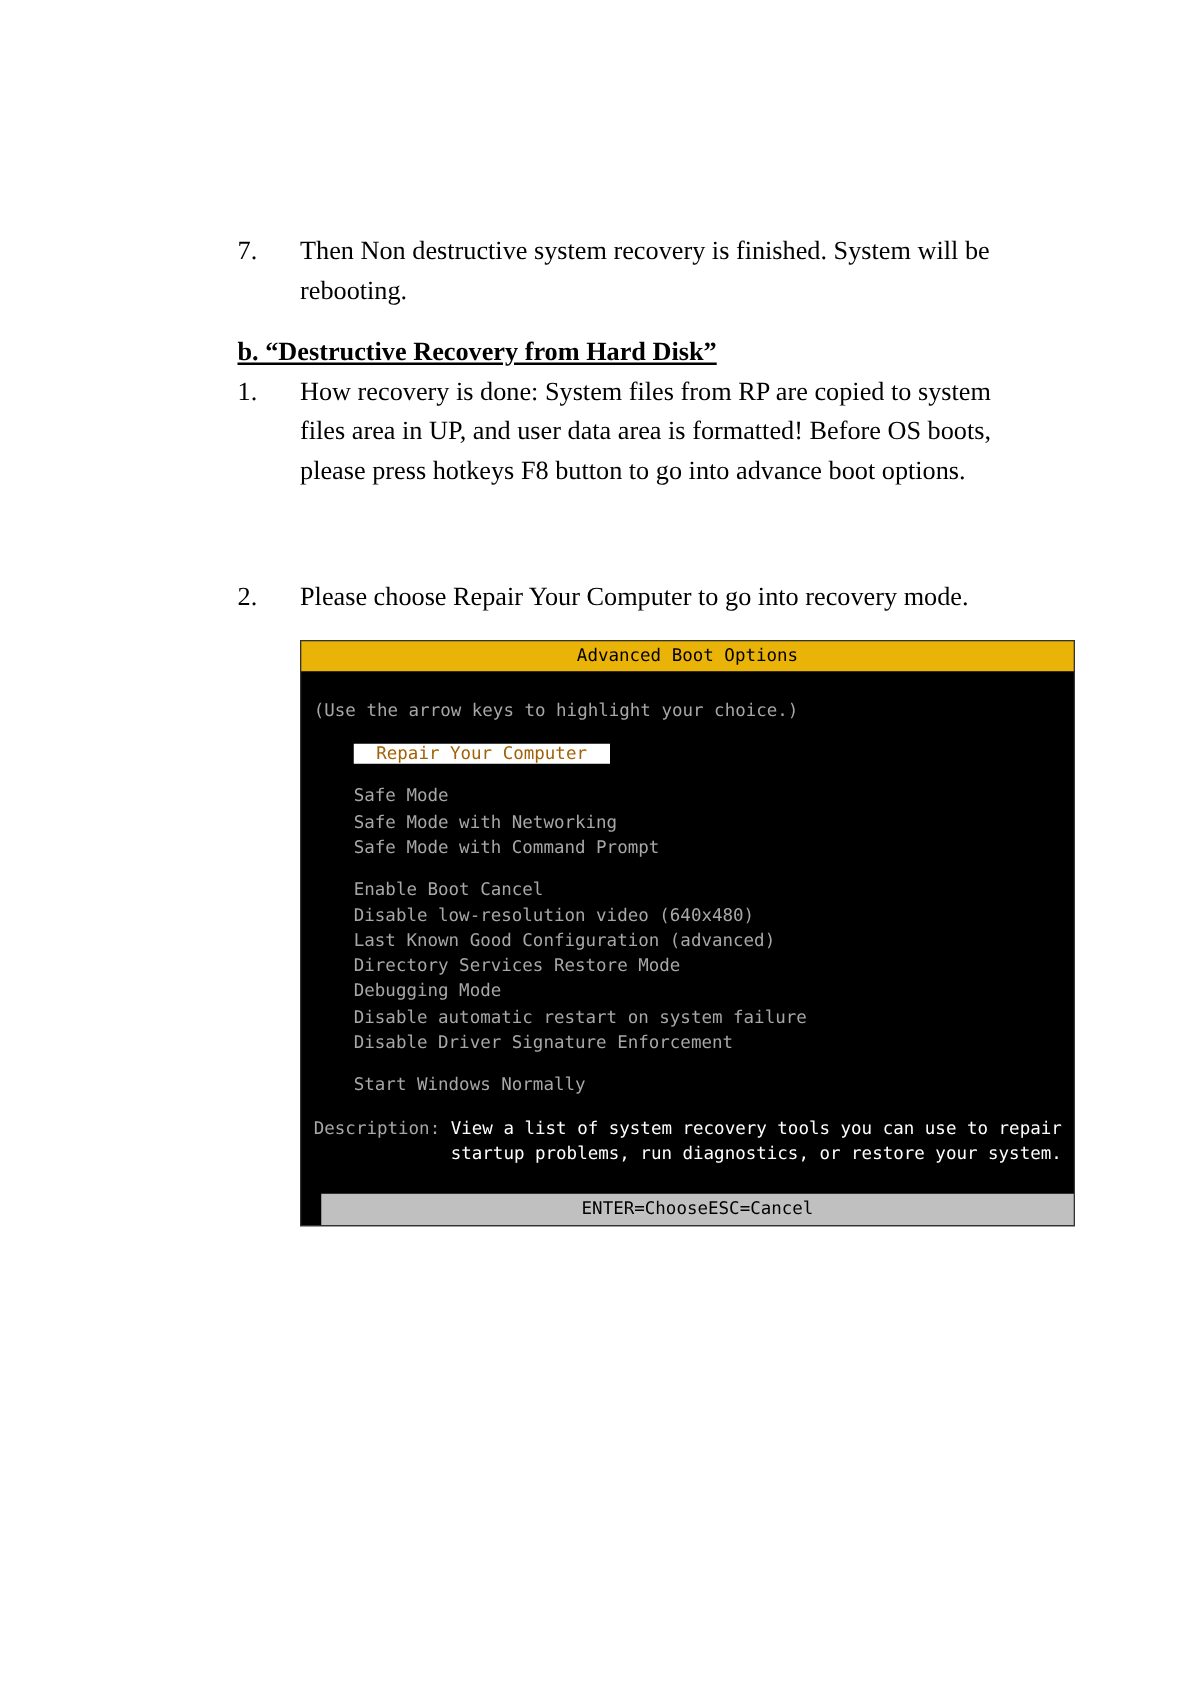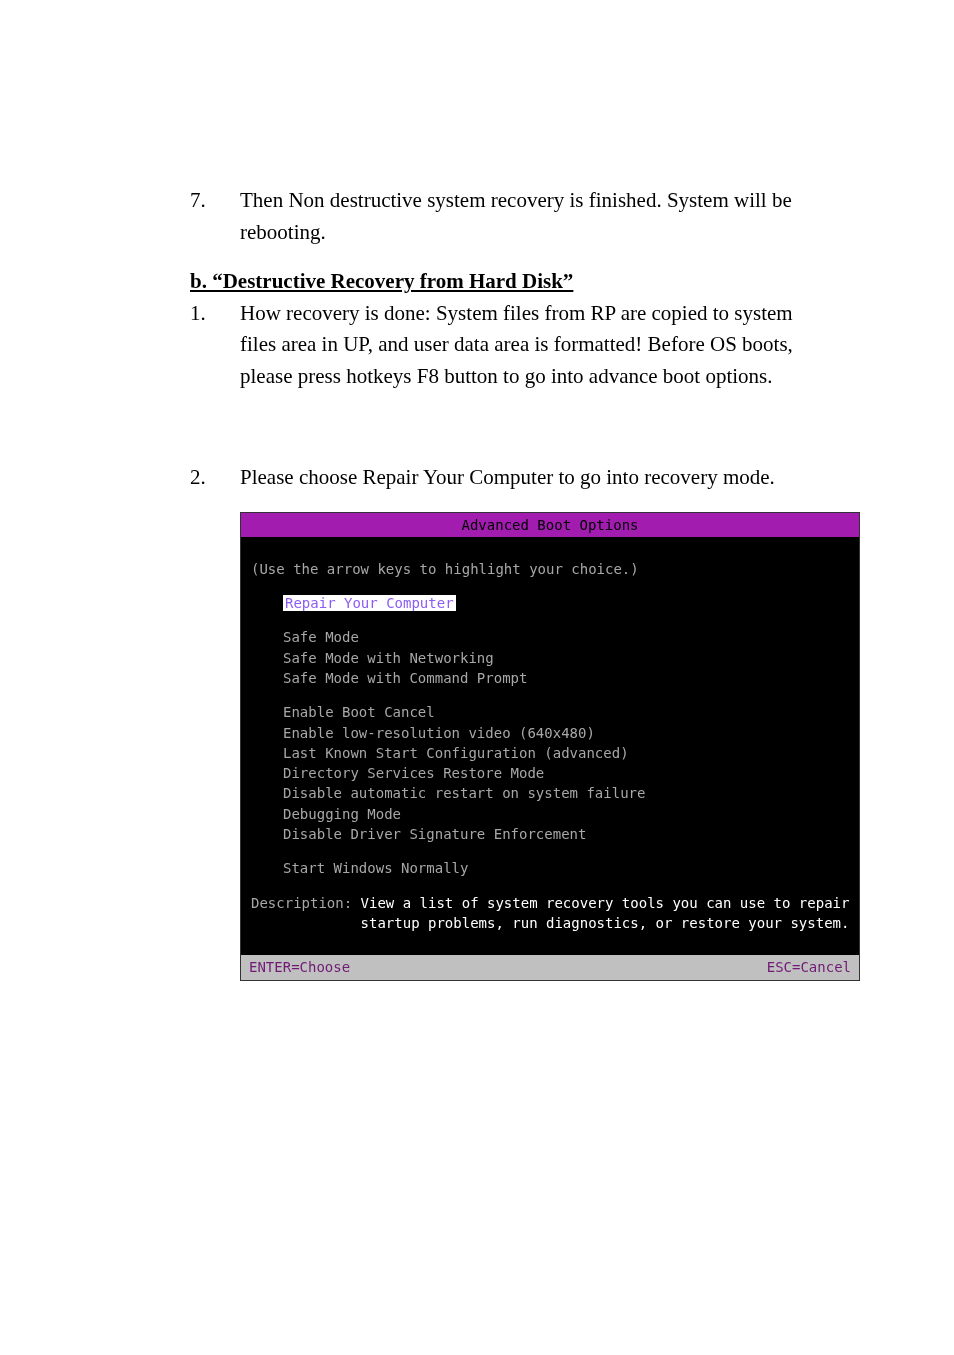--- a/index.html
+++ b/index.html
@@ -47,49 +47,50 @@
       margin-top: 18px;
       width: 620px;
       background: #000;
       font-family: 'Lucida Console', Consolas, monospace;
       font-size: 14px;
       color: #a7a7a7;
       line-height: 1.45;
       border: 1px solid #333;
     }
     .boot-titlebar {
-      background: #a21caf;
+      background: #eab308;
       color: #000;
       text-align: center;
       padding: 2px 0;
       font-weight: normal;
     }
     .boot-body {
       padding: 8px 10px 8px 10px;
     }
     .boot-line {
       white-space: pre;
     }
     .boot-line.indent {
       padding-left: 32px;
     }
     .boot-highlight {
       background: #ffffff;
-      color: #8b5cf6;
-      padding: 0 2px;
+      color: #a16207;
+      padding: 0 18px;
     }
     .boot-white {
       color: #ffffff;
     }
     .boot-footer {
       background: #c0c0c0;
-      color: #701a75;
+      color: #000000;
       display: flex;
-      justify-content: space-between;
+      justify-content: center;
       padding: 2px 8px;
+      margin-left: 16px;
     }
     .boot-blank {
       height: 14px;
     }
   </style>
 </head>
 <body>
 
 <div class="content">
 
@@ -119,25 +120,25 @@
     <div class="boot-blank"></div>
     <div class="boot-line">(Use the arrow keys to highlight your choice.)</div>
     <div class="boot-blank"></div>
     <div class="boot-line indent"><span class="boot-highlight">Repair Your Computer</span></div>
     <div class="boot-blank"></div>
     <div class="boot-line indent">Safe Mode</div>
     <div class="boot-line indent">Safe Mode with Networking</div>
     <div class="boot-line indent">Safe Mode with Command Prompt</div>
     <div class="boot-blank"></div>
     <div class="boot-line indent">Enable Boot Cancel</div>
-    <div class="boot-line indent">Enable low-resolution video (640x480)</div>
-    <div class="boot-line indent">Last Known Start Configuration (advanced)</div>
+    <div class="boot-line indent">Disable low-resolution video (640x480)</div>
+    <div class="boot-line indent">Last Known Good Configuration (advanced)</div>
     <div class="boot-line indent">Directory Services Restore Mode</div>
+    <div class="boot-line indent">Debugging Mode</div>
     <div class="boot-line indent">Disable automatic restart on system failure</div>
-    <div class="boot-line indent">Debugging Mode</div>
     <div class="boot-line indent">Disable Driver Signature Enforcement</div>
     <div class="boot-blank"></div>
     <div class="boot-line indent">Start Windows Normally</div>
     <div class="boot-blank"></div>
     <div class="boot-line"><span>Description: </span><span class="boot-white">View a list of system recovery tools you can use to repair</span></div>
     <div class="boot-line"><span style="visibility:hidden">Description: </span><span class="boot-white">startup problems, run diagnostics, or restore your system.</span></div>
     <div class="boot-blank"></div>
   </div>
   <div class="boot-footer">
     <span>ENTER=Choose</span>

